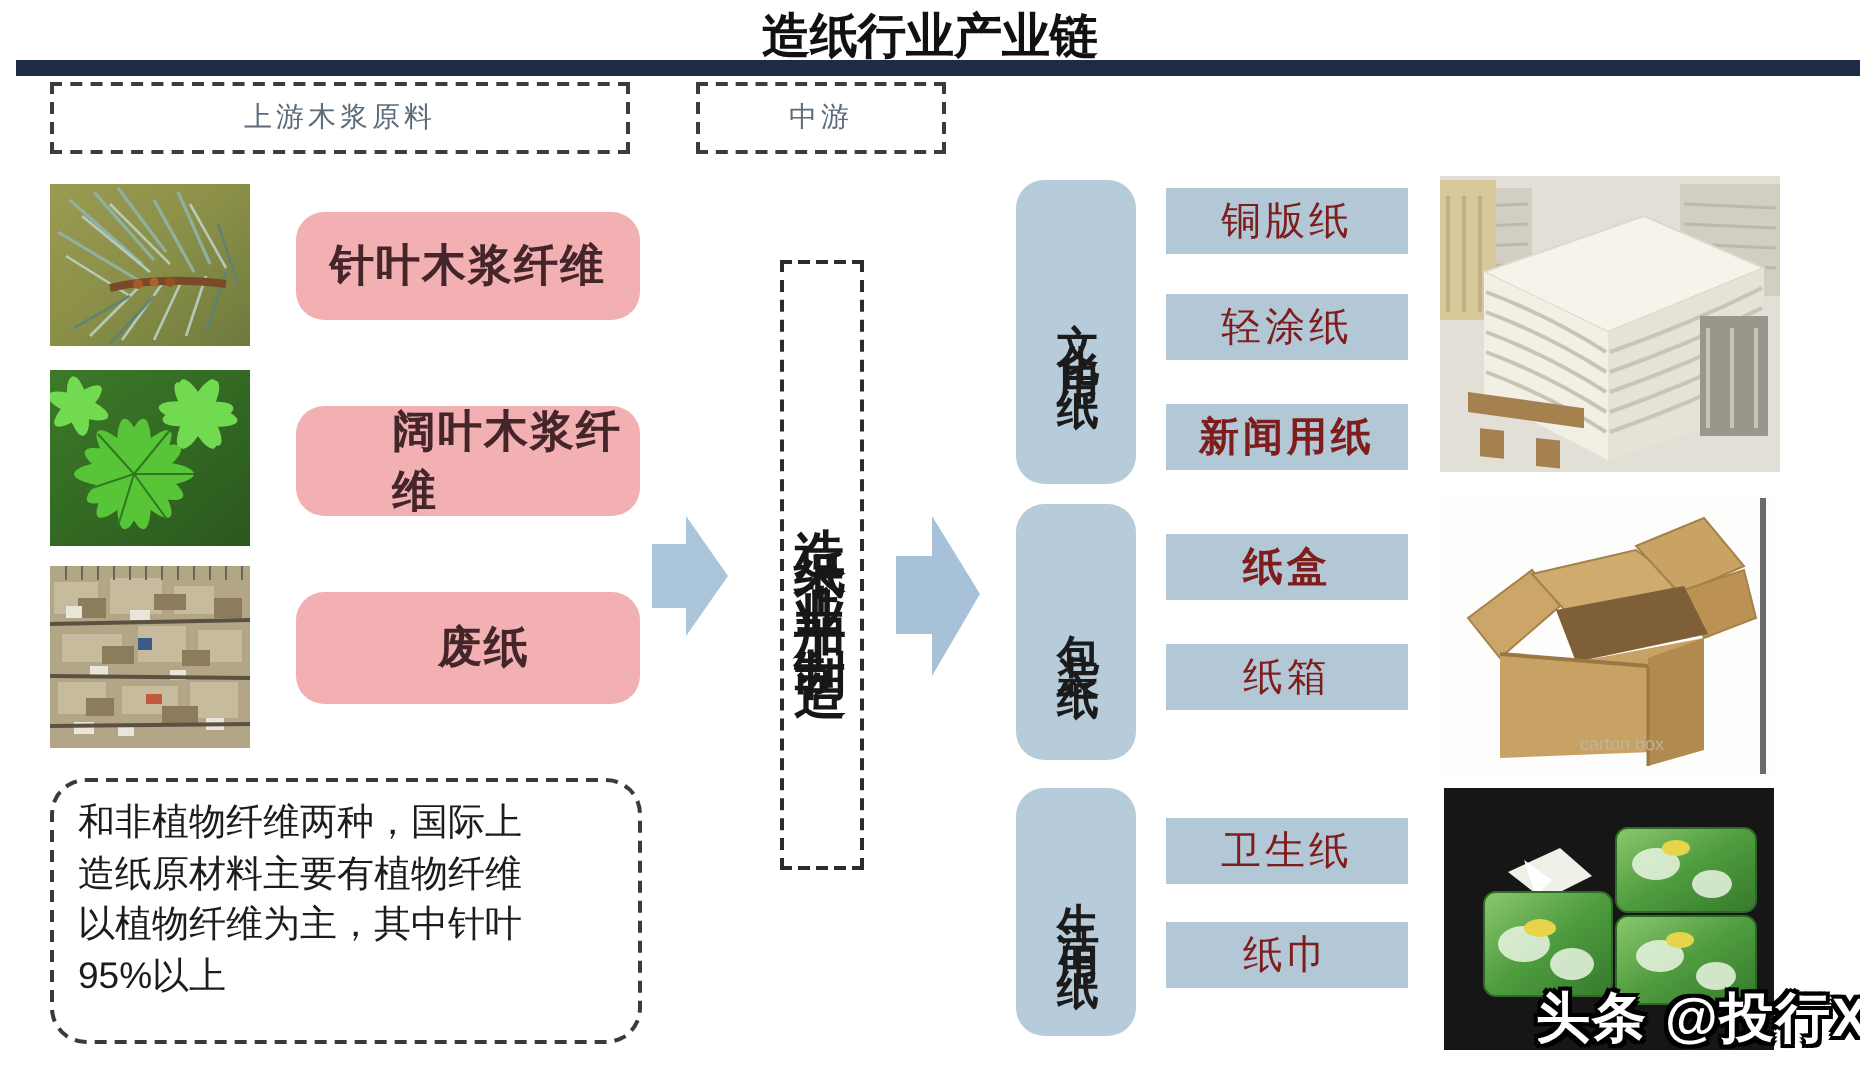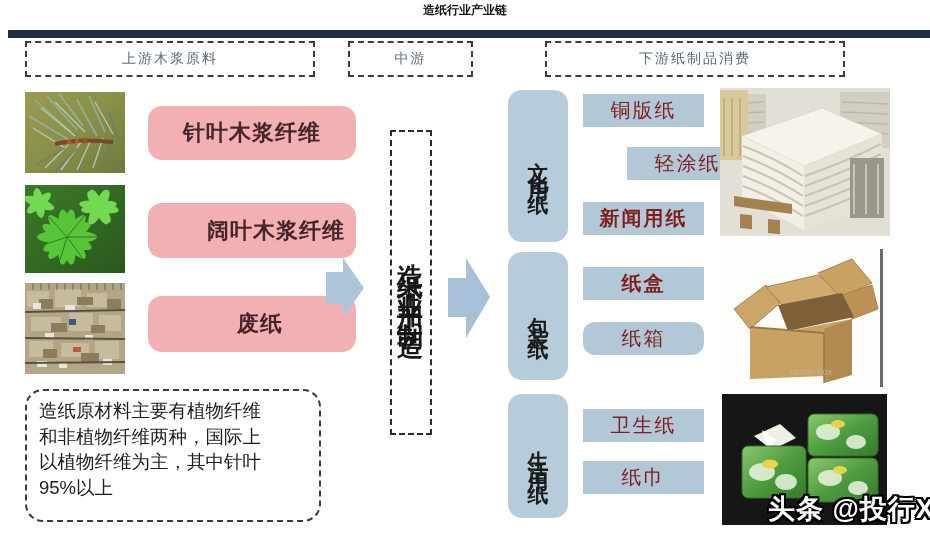--- a/index.html
+++ b/index.html
@@ -4,37 +4,37 @@
 <style>
   * { margin:0; padding:0; box-sizing:border-box; }
   html,body { background:#ffffff; }
   .stage {
     position:relative; width:930px; height:536px; background:#fff;
     font-family:"Liberation Sans", sans-serif; overflow:hidden;
   }
   .abs { position:absolute; }
   .title {
     top:2px; left:0; width:930px; text-align:center;
-    font-size:12px; font-weight:bold; color:#111;
+    font-size:24px; font-weight:bold; color:#111;
     font-family:"Liberation Sans", sans-serif;
   }
   .navy-bar { left:8px; top:30px; width:922px; height:8px; background:#1e2c45; }
   .hdr-box {
     border:2px dashed #3c3c3c; display:flex; align-items:center; justify-content:center;
     font-size:14px; color:#5b6b79; letter-spacing:2px; background:#fff;
   }
   .hdr-up   { left:25px;  top:41px; width:290px; height:36px; }
   .hdr-mid  { left:348px; top:41px; width:125px; height:36px; }
   .hdr-down { left:545px; top:41px; width:300px; height:36px; }
 
   .photo { overflow:hidden; }
   .photo svg { display:block; }
 
   .pink-box {
-    left:148px; width:208px; background:#f3b0b3; border-radius:14px;
+    left:148px; width:172px; background:#f3b0b3; border-radius:14px;
     display:flex; align-items:center; justify-content:center;
     font-family:"DejaVu Serif", serif; font-weight:600; font-size:22px; color:#44262a;
     letter-spacing:1px;
   }
   .pink-1 { top:106px; height:54px; }
   .pink-2 { top:203px; height:55px;padding-left:48px; }
   .pink-3 { top:296px; height:56px;padding-left:16px; }
 
   .mid-box {
     left:390px; top:130px; width:42px; height:305px;
@@ -57,22 +57,22 @@
   }
   .cat-1 { top:90px;  height:152px; }
   .cat-2 { top:252px; height:128px; }
   .cat-3 { top:394px; height:124px; }
 
   .sub-box {
     left:583px; width:121px; height:33px; background:#b2c8d6;
     display:flex; align-items:center; justify-content:center;
     font-family:"DejaVu Serif", serif; font-size:20px; color:#7f1d1d; letter-spacing:2px;
   }
-  .sub-0 { top:94px; }  .sub-1 { top:147px;margin-left:44px; } .sub-2 { top:202px;font-weight:bold; }
-  .sub-3 { top:267px;font-weight:bold; } .sub-4 { top:322px;border-radius:12px; }
+  .sub-0 { top:94px; }  .sub-1 { top:147px; } .sub-2 { top:202px;font-weight:bold; }
+  .sub-3 { top:267px;font-weight:bold; } .sub-4 { top:322px; }
   .sub-5 { top:409px; } .sub-6 { top:461px; }
 
   .note-box {
     left:25px; top:389px; width:296px; height:133px;
     border:2px dashed #3a3a3a; border-radius:18px; background:#fff;
     padding:7px 10px 0 12px;
     font-size:18.5px; line-height:25.5px; color:#1c1c1c;
     font-family:"Liberation Sans", sans-serif;
   }
   .watermark {
@@ -85,21 +85,20 @@
 </head>
 <body>
 
 <div class="stage">
 
   <div class="abs title">造纸行业产业链</div>
   <div class="abs navy-bar"></div>
 
   <div class="abs hdr-box hdr-up">上游木浆原料</div>
   <div class="abs hdr-box hdr-mid">中游</div>
-  <div class="abs hdr-box hdr-down">下游纸制品消费</div>
 
   <div class="abs photo" style="left:25px;top:92px;width:100px;height:81px;">
     <svg width="100" height="81" viewBox="0 0 100 81" xmlns="http://www.w3.org/2000/svg">
       <defs>
         <linearGradient id="pineBg" x1="0" y1="0" x2="1" y2="1">
           <stop offset="0" stop-color="#9c9a52"></stop>
             <stop offset="0.5" stop-color="#8a8f48"></stop>
             <stop offset="1" stop-color="#6e7a3c"></stop>
         </linearGradient>
       </defs>
@@ -369,21 +368,21 @@
       </g>
       <g fill="#e8d44a">
           <ellipse cx="48" cy="70" rx="8" ry="4.5"></ellipse>
           <ellipse cx="116" cy="30" rx="7" ry="4"></ellipse>
           <ellipse cx="118" cy="76" rx="7" ry="4"></ellipse>
         </g>
     </svg>
   </div>
 
   <div class="abs note-box">
+    <div>和非植物纤维两种，国际上</div>
     <div>造纸原材料主要有植物纤维</div>
-    <div>和非植物纤维两种，国际上</div>
     <div>以植物纤维为主，其中针叶</div>
     <div>95%以上</div>
   </div>
 
   <div class="abs watermark">头条 @投行X</div>
 
 </div>
 
 </body></html>

